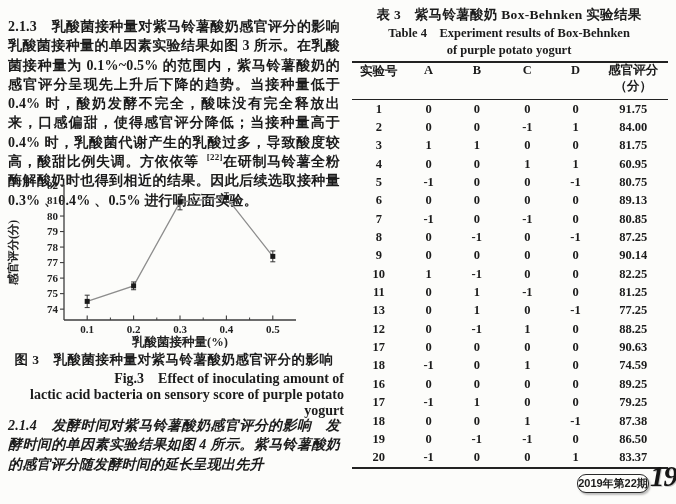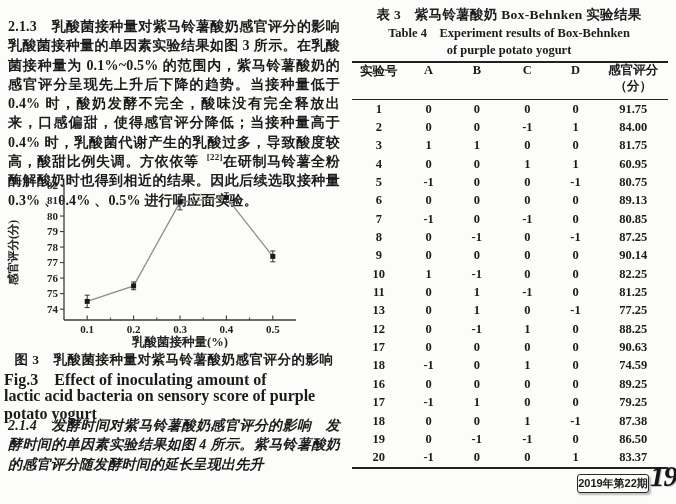--- a/index.html
+++ b/index.html
@@ -9,21 +9,21 @@
     font-family:"Liberation Serif","DejaVu Serif",serif;
   }
   .abs{position:absolute;}
   
   .para{
     width:332px;font-size:14px;font-weight:bold;line-height:19.3px;
     text-align:justify;letter-spacing:0.2px;
   }
   .para sup{font-size:9px;vertical-align:super;line-height:0;margin-left:8px;}
   .caption-zh{width:340px;text-align:center;font-size:13.5px;font-weight:bold;letter-spacing:0.5px;}
-  .caption-en{width:340px;text-align:left;font-size:16px;font-weight:bold;}
+  .caption-en{width:340px;text-align:right;font-size:14px;font-weight:bold;}
   
   .chart-box{width:336px;height:170px;}
   .chart-box svg{display:block;}
   
   .rcol{left:346px;width:326px;}
   .tbl-title-zh{width:326px;text-align:center;font-size:13.5px;font-weight:bold;letter-spacing:0.3px;}
   .tbl-title-en{width:326px;text-align:center;font-size:12.5px;font-weight:bold;}
   .bbtable{
     position:absolute;left:352px;top:61px;width:316px;
     font-size:12.5px;font-weight:bold;
@@ -34,21 +34,21 @@
     height:36px;
   }
   .tbody{border-bottom:2px solid #222;}
   .trow{display:flex;align-items:center;height:18.35px;}
   .tcell{text-align:center;}
   .c0{width:17%;} .c1{width:14.5%;} .c2{width:16%;} .c3{width:16%;} .c4{width:14.5%;} .c5{width:22%;}
   .hd-multiline{white-space:pre-line;line-height:1.25;font-size:12.5px;}
   
   .issue-badge{
     left:577px;top:474px;width:70px;height:17px;
-    border:1.2px solid #2a2a2a;border-radius:3px;background:#fdfdfb;
+    border:1.2px solid #2a2a2a;border-radius:9px;background:#fdfdfb;
     font-size:11px;font-weight:bold;text-align:center;line-height:17px;
     font-family:"Liberation Sans","DejaVu Sans",sans-serif;
     box-shadow:1.5px 2px 2px rgba(0,0,0,0.25);
   }
   .page-num{
     left:650px;top:460px;font-size:29px;font-weight:bold;font-style:italic;
     color:#151515;letter-spacing:-1px;
     text-shadow:1px 1px 0 rgba(0,0,0,0.2);
   }
 </style>

